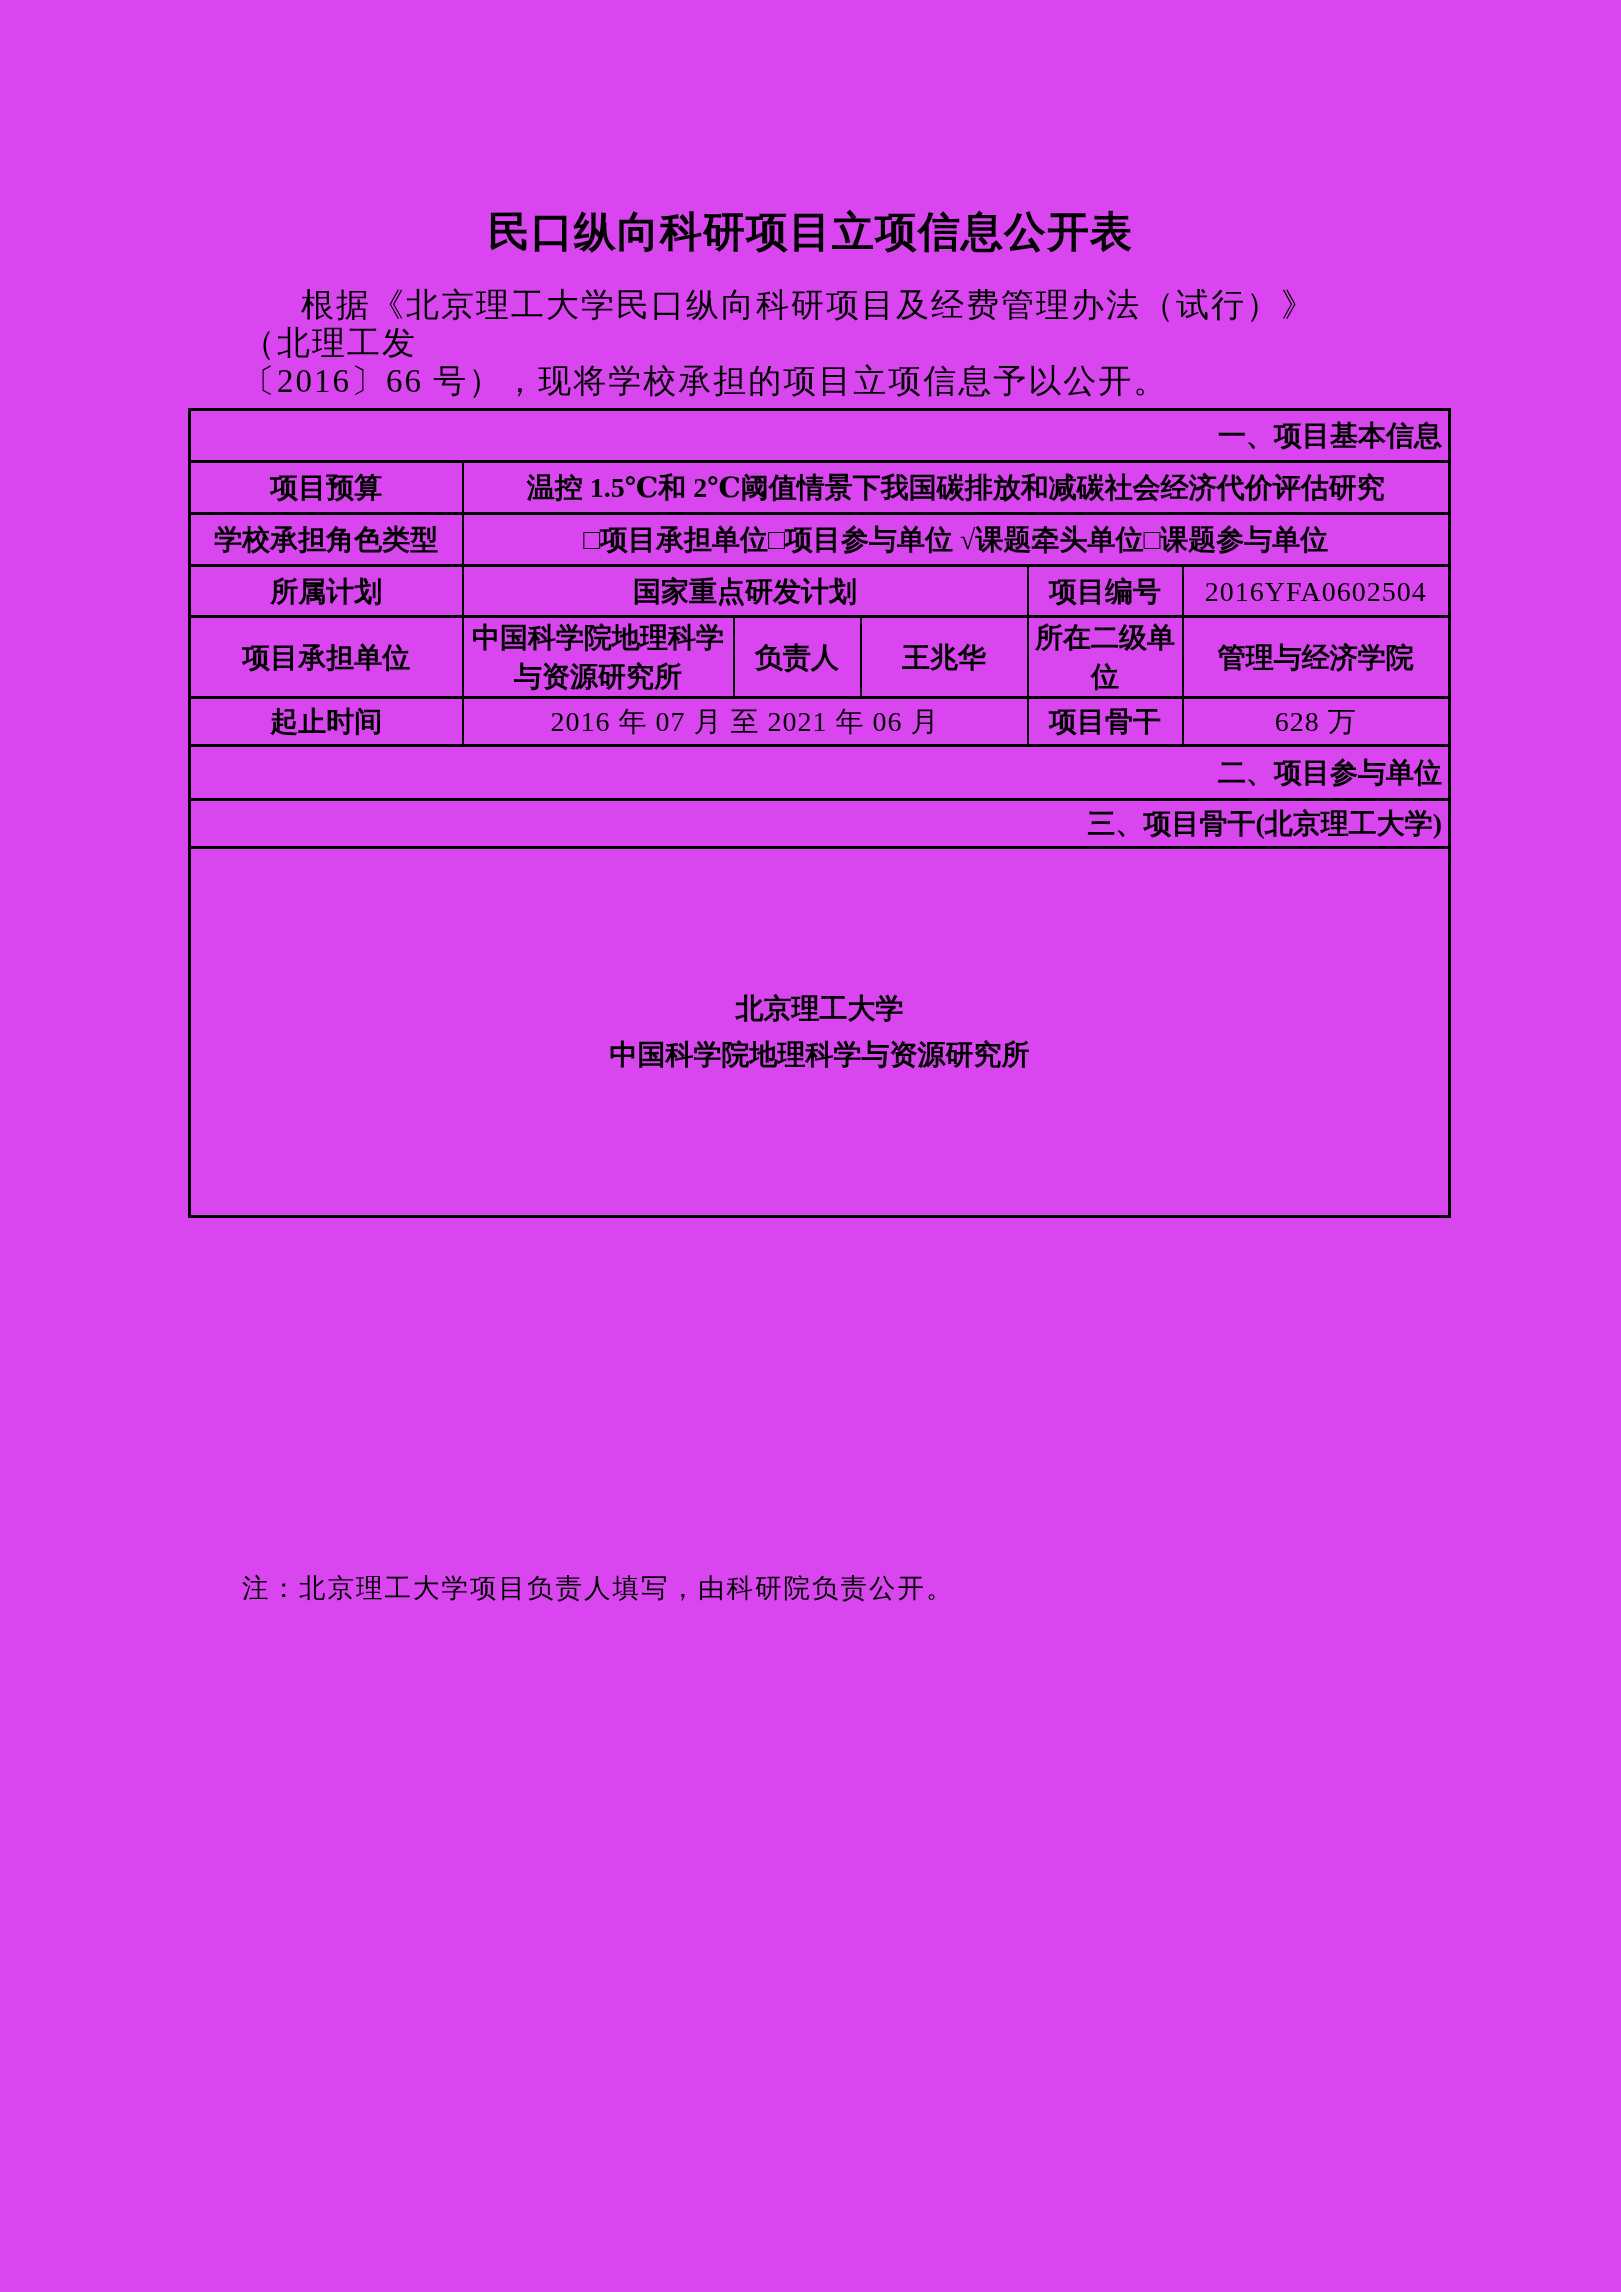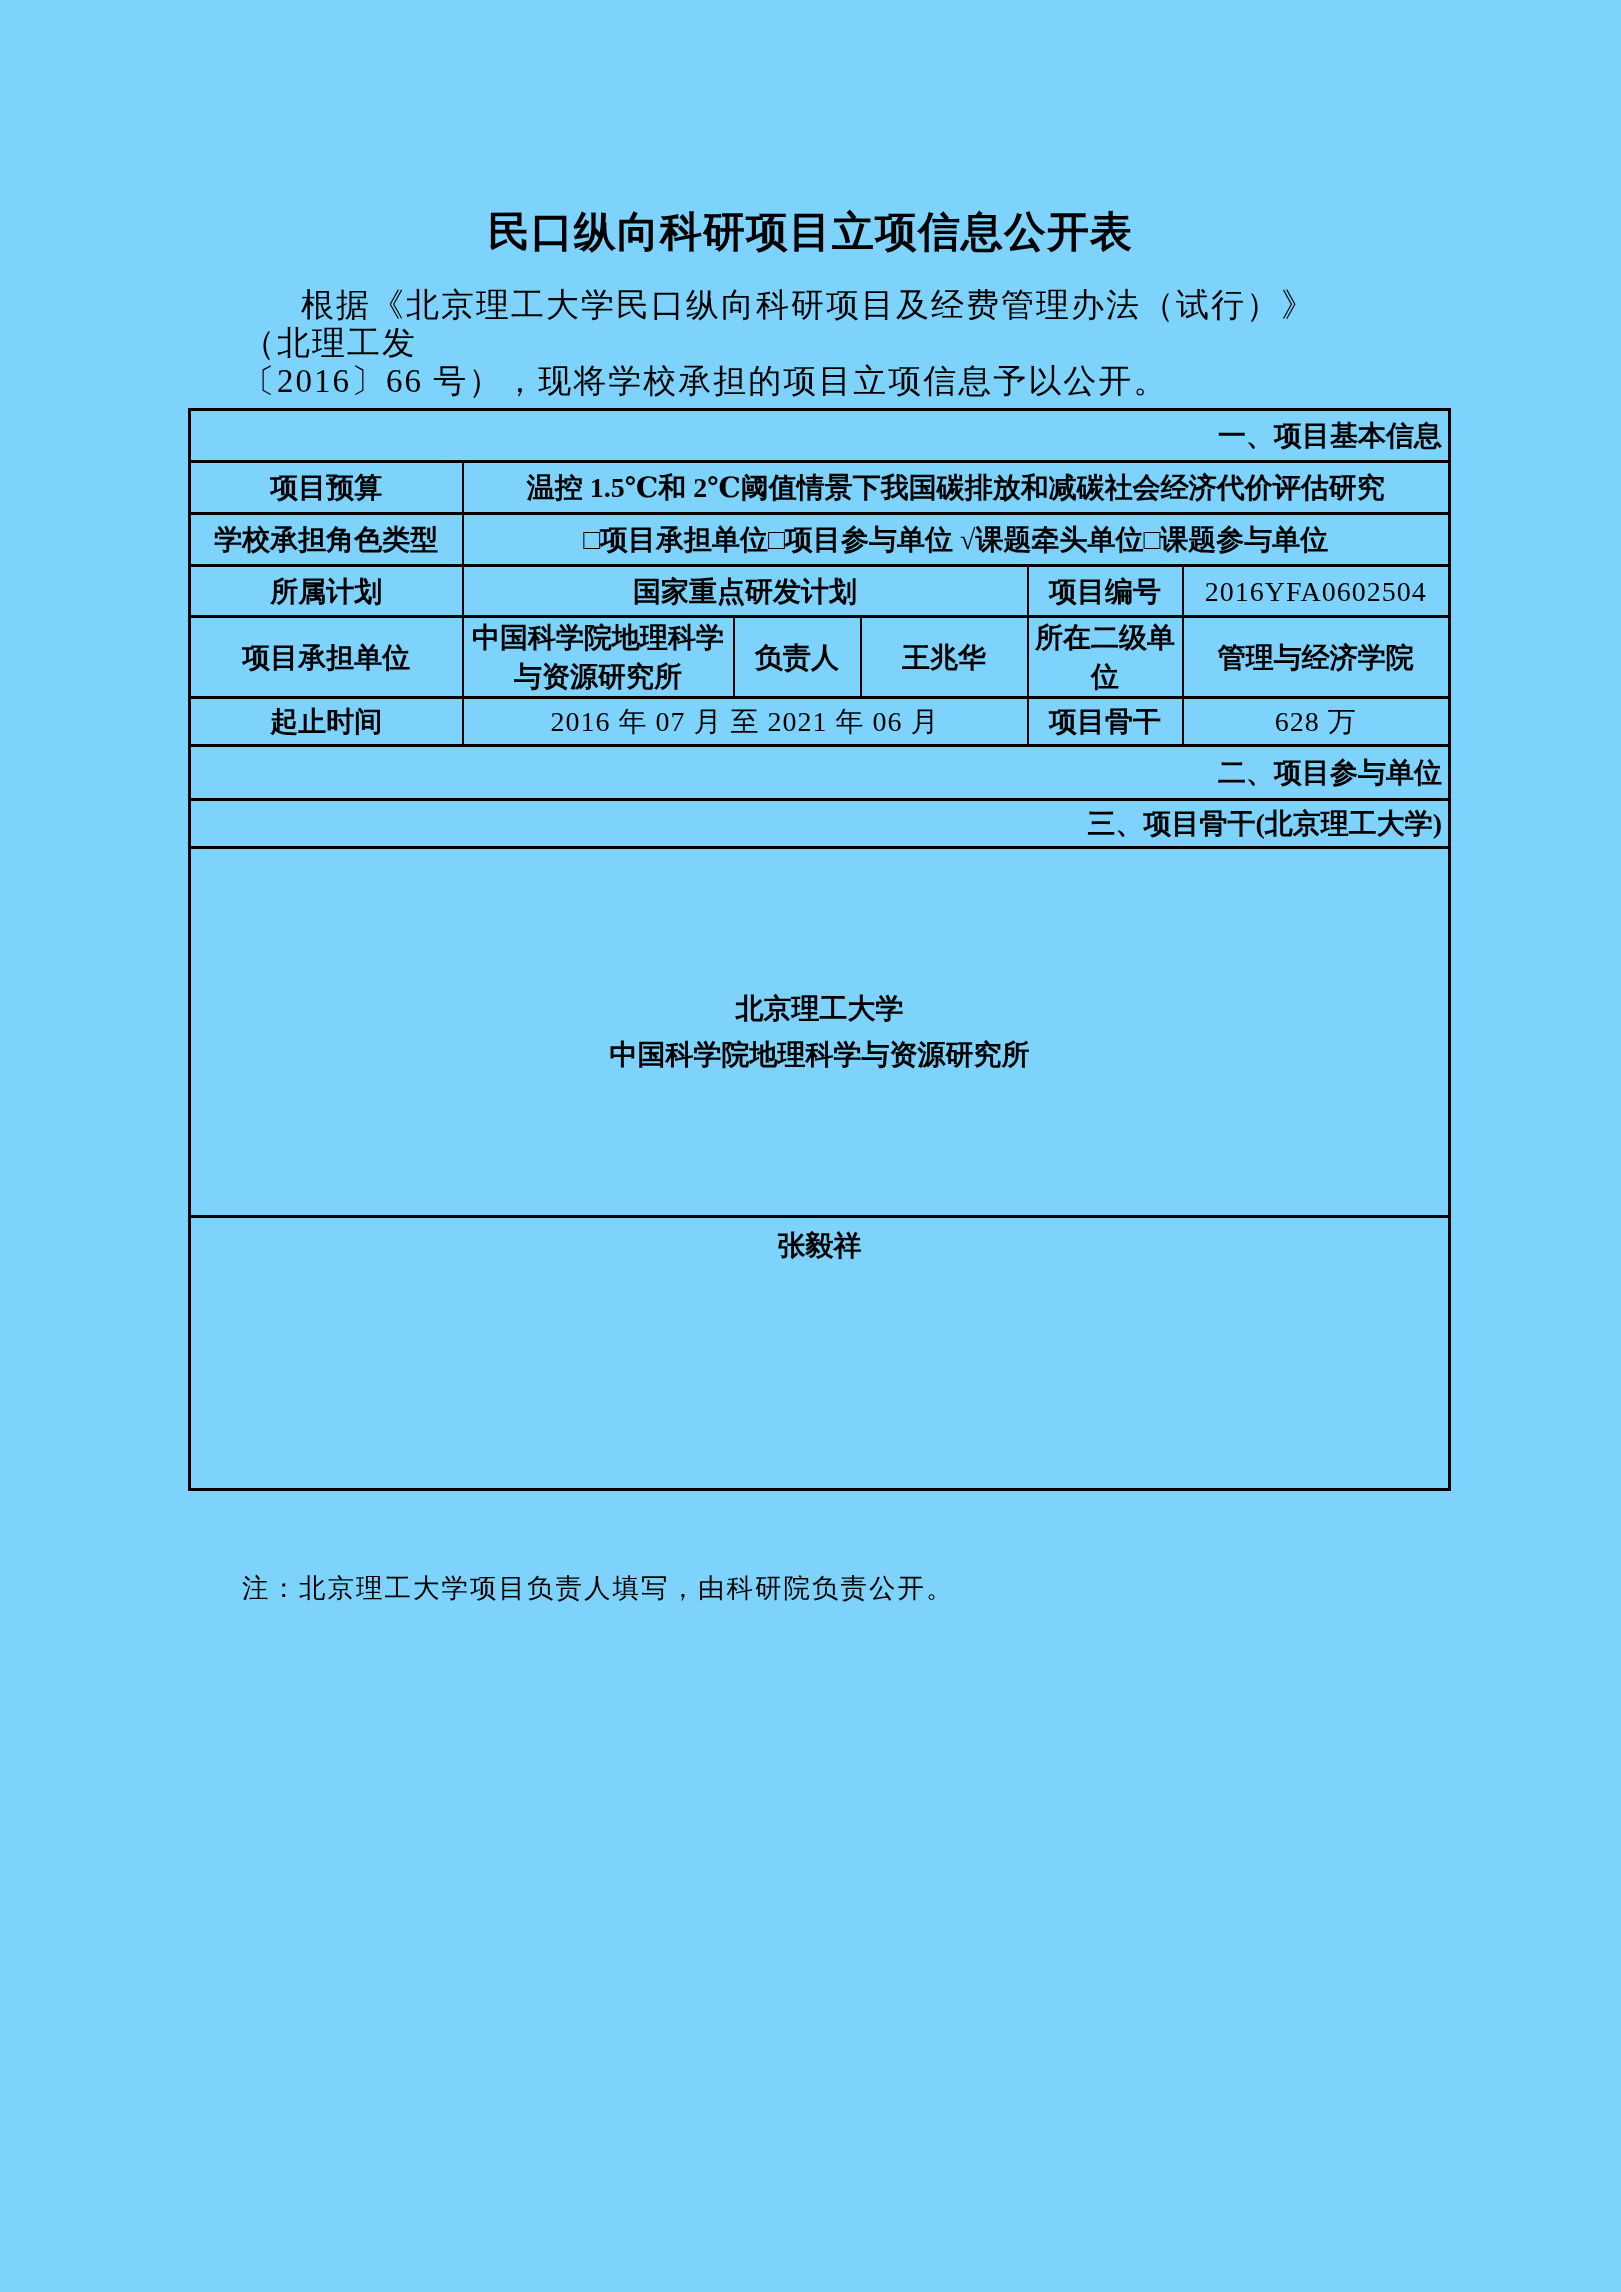--- a/index.html
+++ b/index.html
@@ -4,21 +4,21 @@
 <style>
   html, body {
     margin: 0;
     padding: 0;
     background: #ffffff;
   }
   .page {
     position: relative;
     width: 1621px;
     height: 2293px;
-    background: #7dd3fc;
+    background: #d946ef;
     color: #000000;
     font-family: "Liberation Serif", "DejaVu Serif", serif;
     overflow: hidden;
   }
   .doc-title {
     position: absolute;
     top: 204px;
     left: 0;
     width: 100%;
     margin: 0;
@@ -150,24 +150,19 @@
       <td colspan="6" class="section-cell">三、项目骨干(北京理工大学)</td>
     </tr>
 
     <tr style="height:369px">
       <td colspan="6" class="participants-cell">
         <div>北京理工大学</div>
         <div>中国科学院地理科学与资源研究所</div>
       </td>
     </tr>
 
-    <tr style="height:273px">
-      <td colspan="6" class="backbone-cell">
-        <div>张毅祥</div>
-      </td>
-    </tr>
   </tbody>
     </table>
 
   <div class="footnote">注：北京理工大学项目负责人填写，由科研院负责公开。</div>
 
 </div>
 
 
 </body></html>

